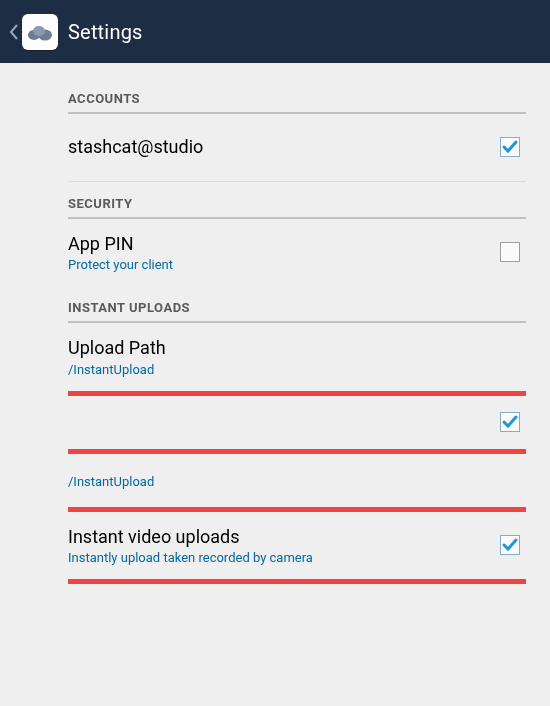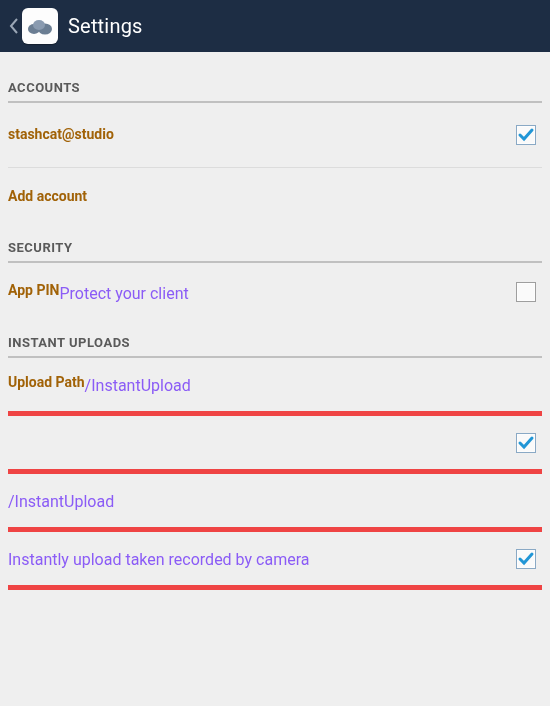--- a/index.html
+++ b/index.html
@@ -4,21 +4,21 @@
   <style>
     * { box-sizing: border-box; margin: 0; padding: 0; }
     body {
       width: 550px;
       height: 706px;
       background: #efefef;
       font-family: Roboto, "Helvetica Neue", Arial, sans-serif;
       overflow: hidden;
     }
     .header {
-      height: 52px;
+      height: 63px;
       background: #1d2d44;
       display: flex;
       align-items: center;
       padding: 0 6px;
     }
     .back-chevron {
       width: 16px;
       height: 52px;
       display: flex;
       align-items: center;
@@ -37,21 +37,22 @@
       box-shadow: 0 1px 1px rgba(0,0,0,0.3);
     }
     .page-title {
       color: #ffffff;
       font-size: 20px;
       font-weight: 400;
       margin-left: 10px;
       letter-spacing: 0.2px;
     }
     .content {
-      padding: 0 8px;
+      padding: 0 24px;
+      margin-left: 44px;
     }
     .section-header {
       color: #5a5a5a;
       font-size: 13px;
       font-weight: 700;
       letter-spacing: 0.5px;
       padding: 28px 0 6px 0;
       border-bottom: 2px solid #c0c0c0;
     }
     .section-header.tight {
@@ -61,33 +62,33 @@
       display: flex;
       align-items: center;
       justify-content: space-between;
       min-height: 58px;
       border-bottom: 5px solid #ef4444;
       cursor: pointer;
     }
     .row.no-border { border-bottom: none; }
     .row-text {
       display: flex;
-      flex-direction: row;
+      flex-direction: column;
       justify-content: center;
       padding: 14px 0;
     }
     .row-title {
-      color: #a16207;
-      font-size: 14px;
-      font-weight: 700;
+      color: #000000;
+      font-size: 18px;
+      font-weight: 400;
       line-height: 1.25;
     }
     .row-sub {
-      color: #8b5cf6;
-      font-size: 16px;
+      color: #0369a1;
+      font-size: 13px;
       margin-top: 2px;
     }
     .checkbox {
       width: 20px;
       height: 20px;
       border: 1px solid #9e9e9e;
       background: #fafafa;
       box-shadow: inset 0 0 0 1px rgba(255,255,255,0.6);
       display: flex;
       align-items: center;
@@ -131,23 +132,20 @@
 
   <div class="account-row">
     <span class="row-title">stashcat@studio</span>
     <div class="checkbox checked">
       <svg width="18" height="18" viewBox="0 0 18 18">
         <polyline points="3,9 7,13 15,4" fill="none" stroke="#2196d6" stroke-width="3" stroke-linecap="round"></polyline>
       </svg>
     </div>
   </div>
 
-  <div class="row no-border" style="padding:18px 0">
-    <span class="row-title">Add account</span>
-  </div>
 
   <div class="section-header tight">SECURITY</div>
 
   <div class="row no-border">
     <div class="row-text">
       <span class="row-title">App PIN</span>
       <span class="row-sub">Protect your client</span>
     </div>
     <div class="checkbox"></div>
   </div>
@@ -173,20 +171,21 @@
 
 
   <div class="row">
     <div class="row-text">
       <span class="row-sub">/InstantUpload</span>
     </div>
   </div>
 
   <div class="row">
     <div class="row-text">
+      <span class="row-title">Instant video uploads</span>
       <span class="row-sub">Instantly upload taken recorded by camera</span>
     </div>
     <div class="checkbox checked">
       <svg width="18" height="18" viewBox="0 0 18 18">
         <polyline points="3,9 7,13 15,4" fill="none" stroke="#2196d6" stroke-width="3" stroke-linecap="round"></polyline>
       </svg>
     </div>
   </div>
 
 </div>

